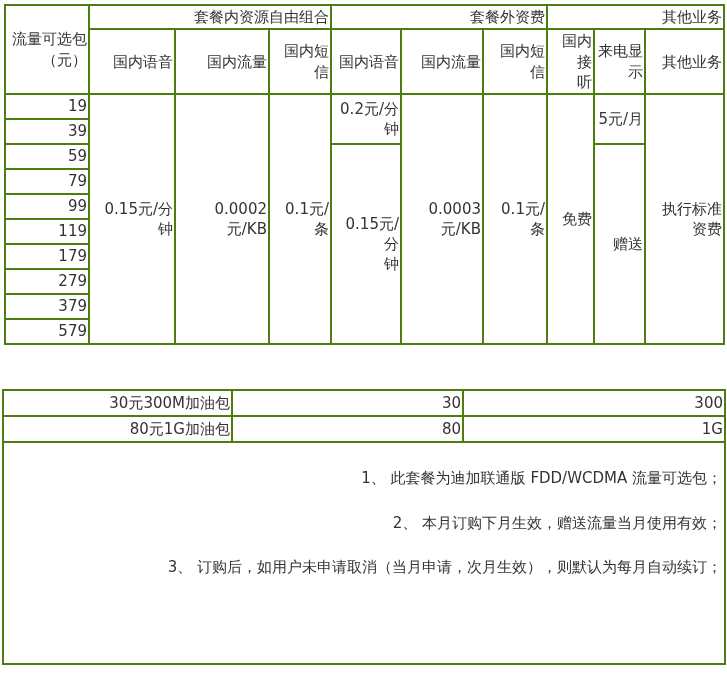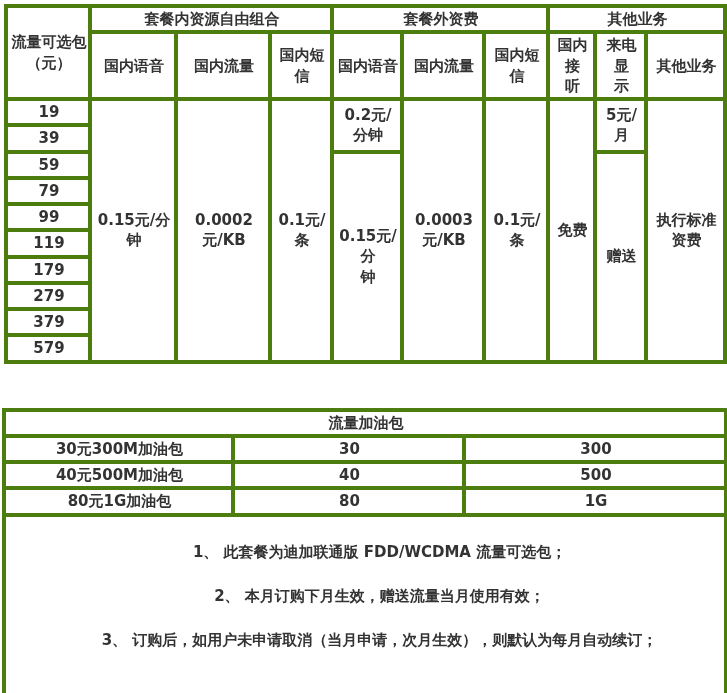--- a/index.html
+++ b/index.html
@@ -10,23 +10,23 @@
     height: 693px;
     font-family: "DejaVu Sans", "Liberation Sans", sans-serif;
     font-size: 15px;
     color: #333333;
   }
   table {
     border-collapse: collapse;
     table-layout: fixed;
   }
   td, th {
-    border: 4px solid #4d7c0f;
-    font-weight: bold;
-    text-align: center;
+    border: 2px solid #4d7c0f;
+    font-weight: normal;
+    text-align: right;
     vertical-align: middle;
     padding: 1px 1px 1px 3px;
     white-space: pre-line;
     overflow: hidden;
     line-height: 1.35;
   }
   
   #plan-table {
     margin: 4px 0 0 4px;
     width: 719px;
@@ -139,31 +139,23 @@
 </table>
 
 <table id="addon-table">
   <colgroup>
     <col style="width:229px">
       <col style="width:231px">
       <col style="width:262px">
   </colgroup>
   <tbody>
     <tr>
-      <td colspan="3">流量加油包</td>
-    </tr>
-    <tr>
       <td>30元300M加油包</td>
       <td>30</td>
       <td>300</td>
-    </tr>
-    <tr>
-      <td>40元500M加油包</td>
-      <td>40</td>
-      <td>500</td>
     </tr>
     <tr>
       <td>80元1G加油包</td>
       <td>80</td>
       <td>1G</td>
     </tr>
     <tr class="notes-row">
       <td colspan="3" class="notes-cell">
         <div class="note-line">1、 此套餐为迪加联通版 FDD/WCDMA 流量可选包；</div>
         <div class="note-line">2、 本月订购下月生效，赠送流量当月使用有效；</div>

